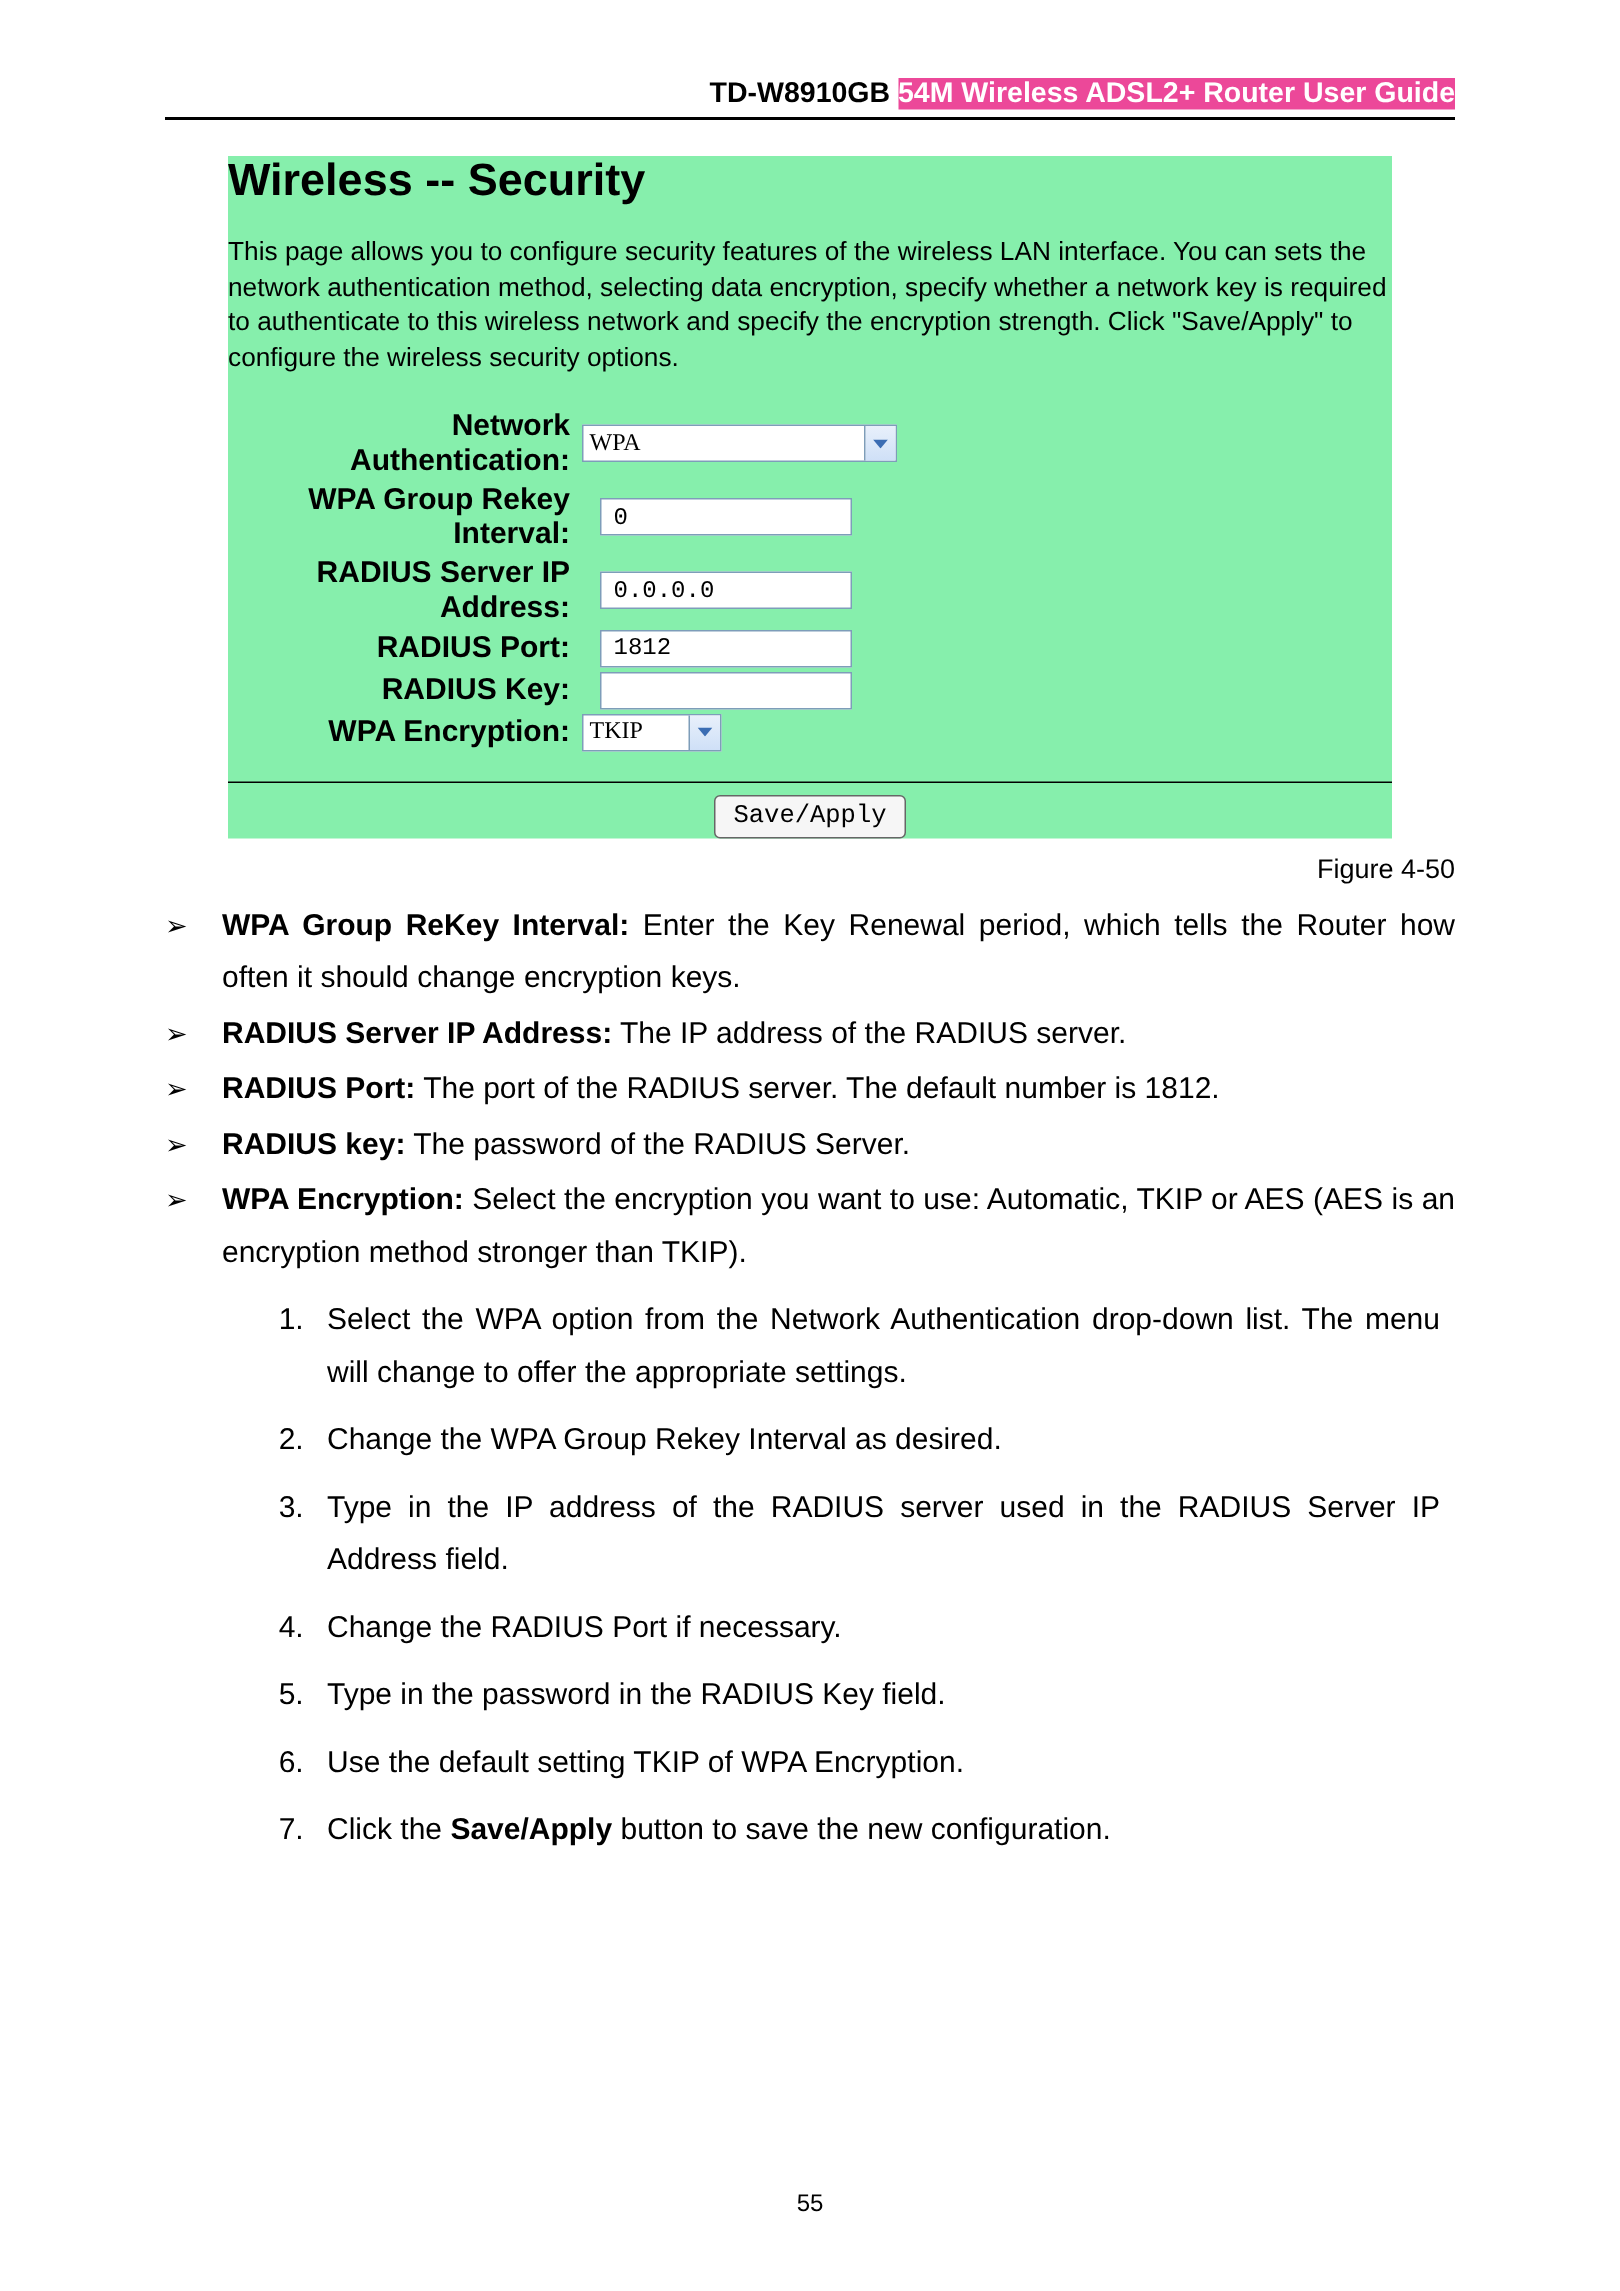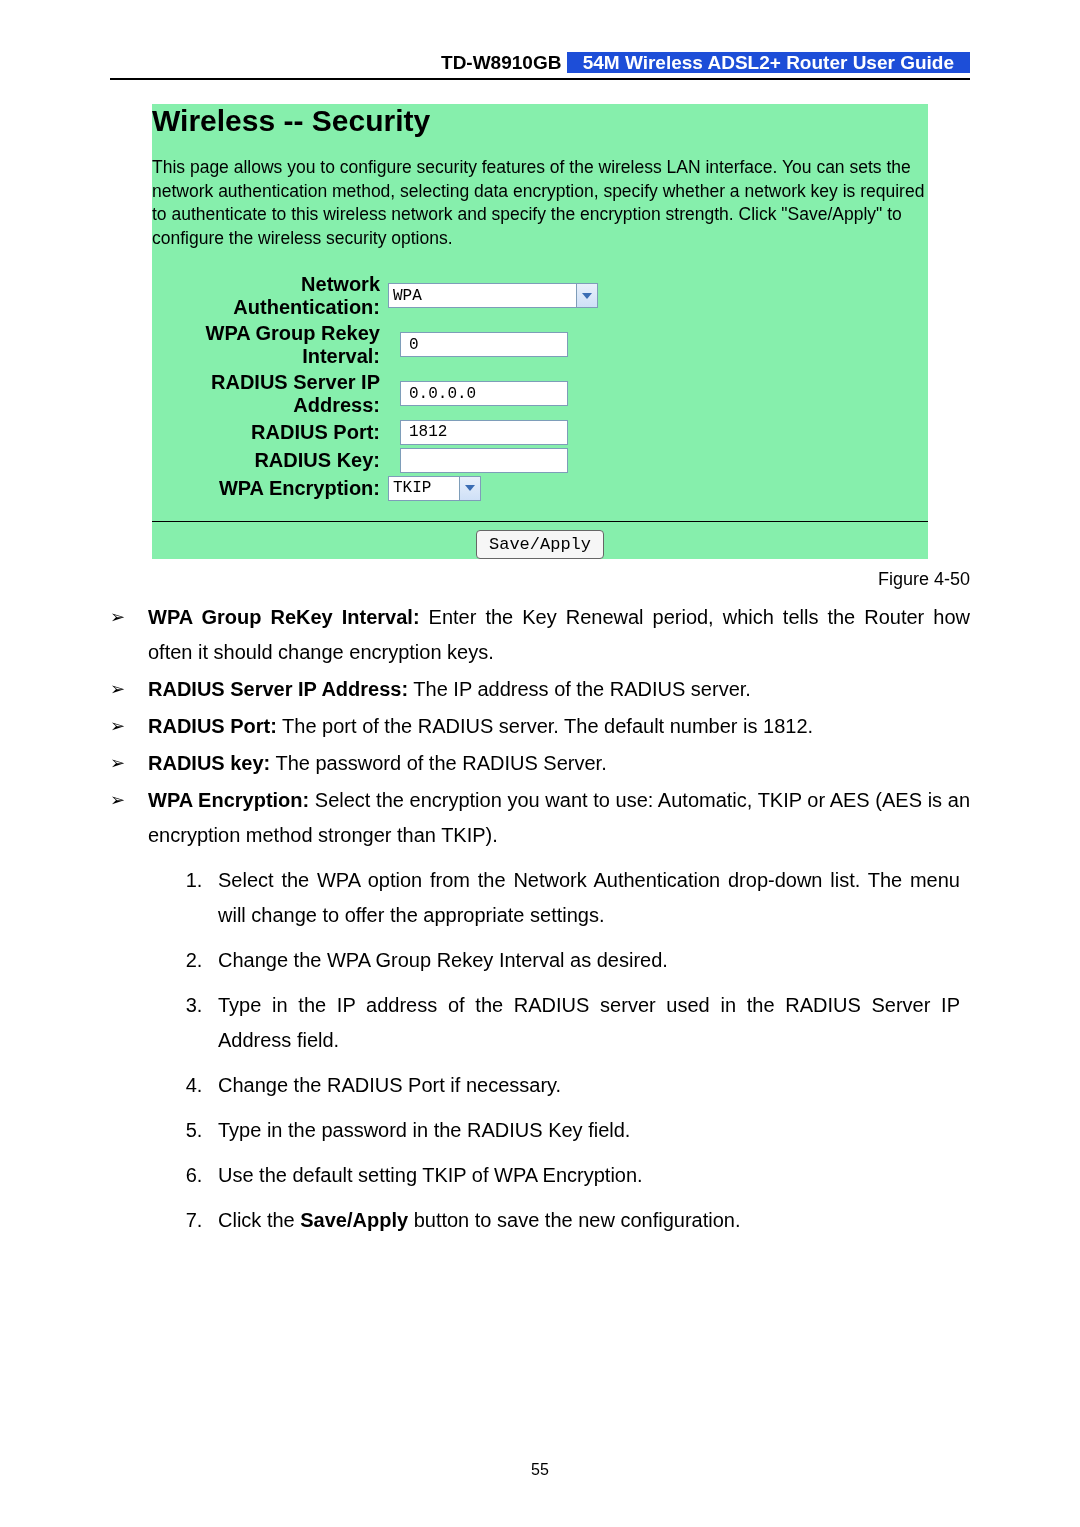--- a/index.html
+++ b/index.html
@@ -19,23 +19,23 @@
   }
   .header-line {
     text-align: right;
     font-size: 19px;
     font-weight: bold;
     padding-bottom: 4px;
     border-bottom: 2px solid #000;
     margin-bottom: 24px;
   }
   .header-line .hilite {
-    background: #1d4ed8;
+    background: #ec4899;
     color: #fff;
-    padding: 0 16px;
+    padding: 0 0;
   }
   .figure-box {
     margin: 0 42px 10px 42px;
     background: #86efac;
   }
   .fig-title {
     font-family: Arial, sans-serif;
     font-weight: bold;
     font-size: 30px;
     color: #000;
@@ -66,20 +66,21 @@
     background: #fff;
     height: 25px;
     box-sizing: border-box;
     padding: 0 4px;
     display: inline-flex;
     align-items: center;
   }
   .sel {
     position: relative;
     padding-right: 24px;
+    font-family: Liberation Serif, serif;
   }
   .sel .caret {
     position: absolute;
     right: 0;
     top: 0;
     width: 20px;
     height: 100%;
     border-left: 1px solid #7e9db9;
     display: flex;
     align-items: center;

